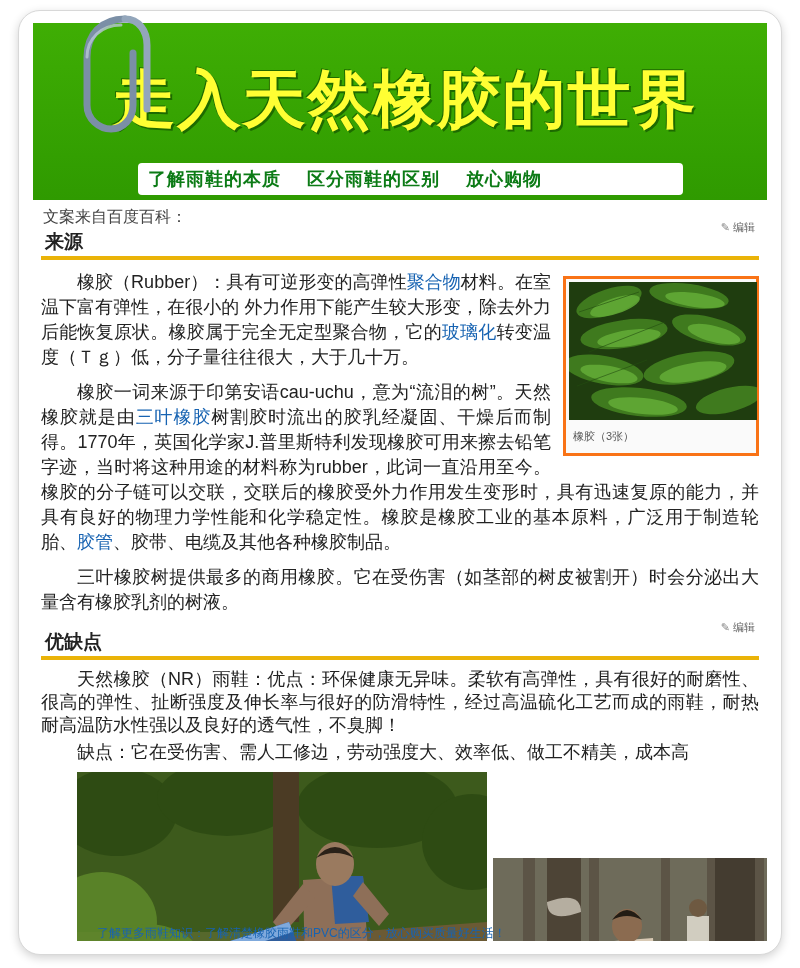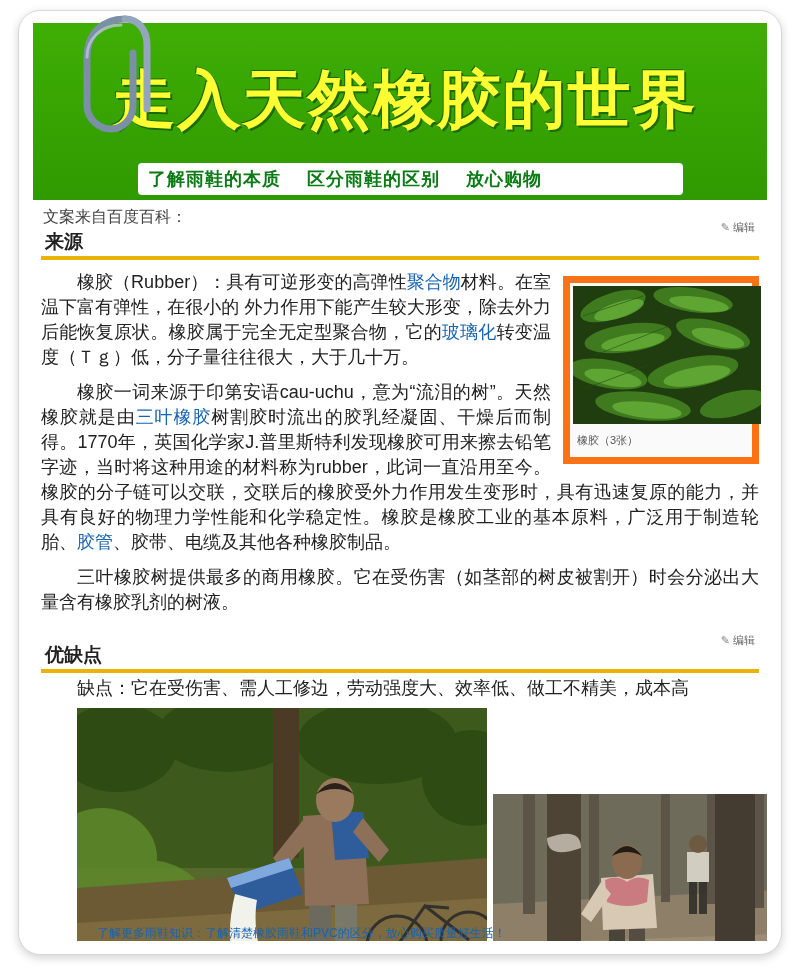--- a/index.html
+++ b/index.html
@@ -128,21 +128,21 @@
     line-height: 25px;
     font-size: 18px;
     color: #222;
   }
   a.lk { color: #1763b2; text-decoration: none; }
   
   .fig-right {
     float: right;
     width: 196px;
     margin: 6px 0 6px 12px;
-    border: 7px solid #f97316;
+    border: 3px solid #f97316;
     background: #fafafa;
     padding: 3px 3px 0 3px;
   }
   .fig-right .ph {
     width: 188px;
     height: 138px;
     position: relative;
     overflow: hidden;
     background: #2b4d16;
   }
@@ -243,27 +243,28 @@
             橡胶（Rubber）：具有可逆形变的高弹性<a class="lk" href="#">聚合物</a>材料。在室温下富有弹性，在很小的 外力作用下能产生较大形变，除去外力后能恢复原状。橡胶属于完全无定型聚合物，它的<a class="lk" href="#">玻璃化</a>转变温度（Ｔｇ）低，分子量往往很大，大于几十万。
           </p>
 
           <p class="para">
             橡胶一词来源于印第安语cau-uchu，意为“流泪的树”。天然橡胶就是由<a class="lk" href="#">三叶橡胶</a>树割胶时流出的胶乳经凝固、干燥后而制得。1770年，英国化学家J.普里斯特利发现橡胶可用来擦去铅笔字迹，当时将这种用途的材料称为rubber，此词一直沿用至今。橡胶的分子链可以交联，交联后的橡胶受外力作用发生变形时，具有迅速复原的能力，并具有良好的物理力学性能和化学稳定性。橡胶是橡胶工业的基本原料，广泛用于制造轮胎、<a class="lk" href="#">胶管</a>、胶带、电缆及其他各种橡胶制品。
           </p>
 
           <p class="para">三叶橡胶树提供最多的商用橡胶。它在受伤害（如茎部的树皮被割开）时会分泌出大量含有橡胶乳剂的树液。</p>
         </div>
 
-        <div class="section-head" style="margin-top:28px">
+        <div class="section-head" style="margin-top:15px">
           <h2>优缺点</h2>
           <span class="edit-link">
             <span class="pencil">✎</span><span>编辑</span>
           </span>
         </div>
 
+        <p class="para" style="margin-top:8px;line-height:23px">天然橡胶（NR）雨鞋：优点：环保健康无异味。柔软有高弹性，具有很好的耐磨性、很高的弹性、扯断强度及伸长率与很好的防滑特性，经过高温硫化工艺而成的雨鞋，耐热耐高温防水性强以及良好的透气性，不臭脚！</p>
         <p class="para" style="margin-top:4px;line-height:23px">缺点：它在受伤害、需人工修边，劳动强度大、效率低、做工不精美，成本高</p>
 
         <div class="photos">
           <div class="photo-left">
             <svg width="410" height="296" viewBox="0 0 410 296">
               <rect width="410" height="296" fill="#56682c"></rect>
 
               <rect x="0" y="0" width="410" height="160" fill="#3d5a1c"></rect>
               <g fill="#2d4a13" opacity="0.9">
                 <ellipse cx="40" cy="40" rx="60" ry="44"></ellipse>

